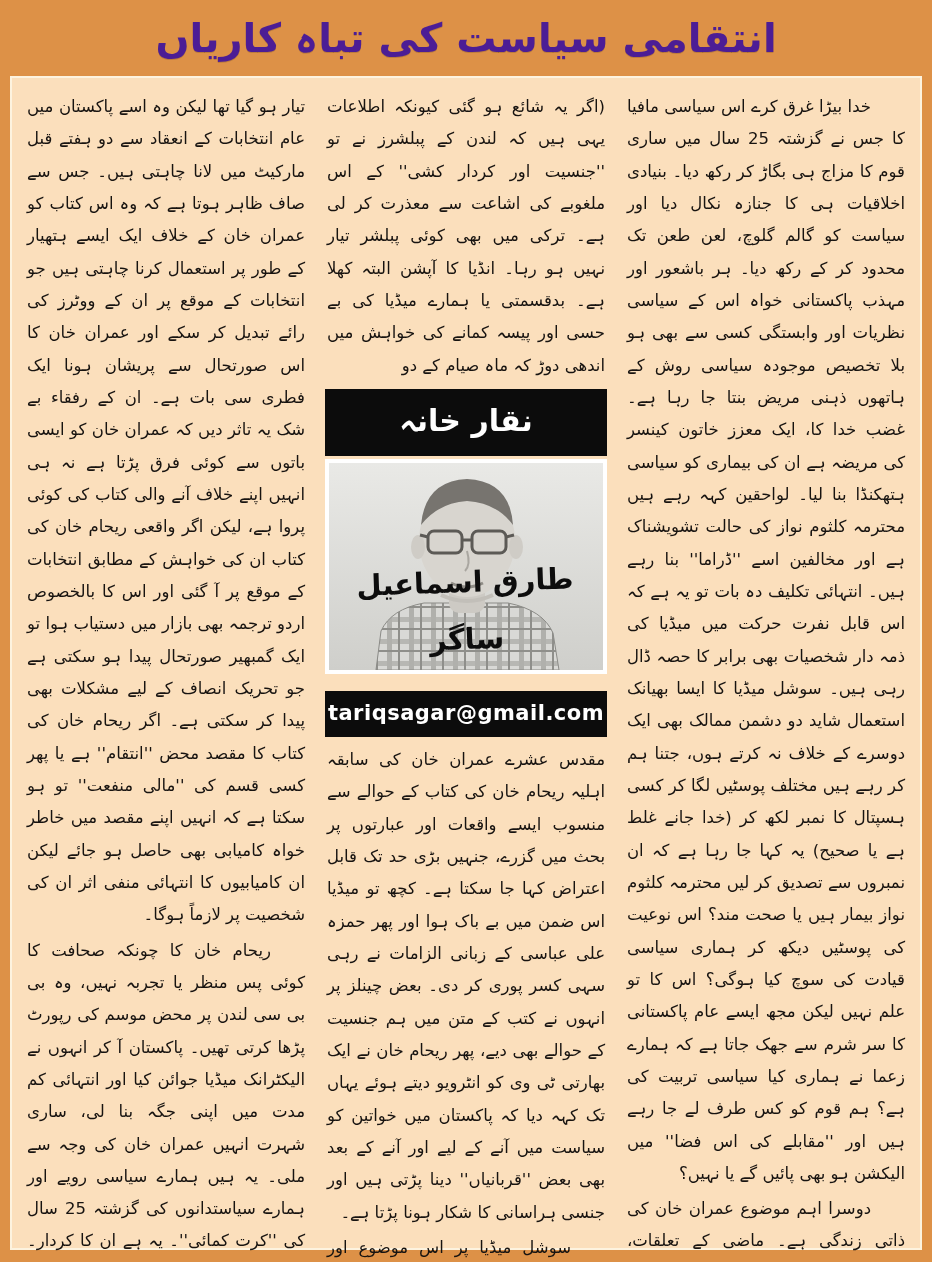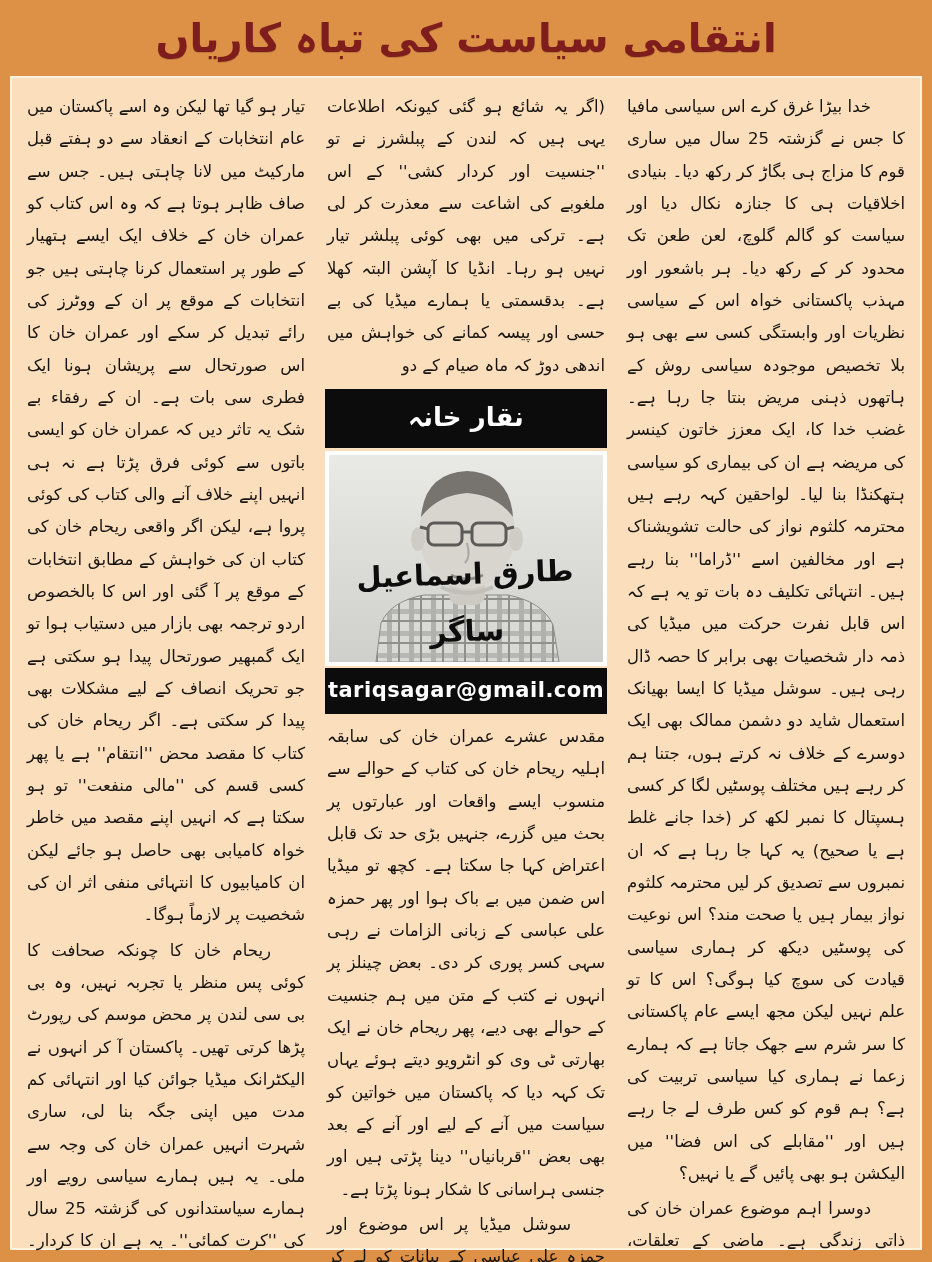--- a/index.html
+++ b/index.html
@@ -8,21 +8,21 @@
     background:#DD9147;
     font-family:"DejaVu Sans",sans-serif;
     position:relative;
     overflow:hidden;
   }
   .header{
     height:76px;
     display:flex;align-items:center;justify-content:center;
   }
   .page-title{
-    color:#7f1d1d;
+    color:#4c1d95;
     font-size:40px;
     font-weight:bold;
     letter-spacing:1px;
     text-shadow:0 1px 0 rgba(0,0,0,.15);
   }
   .body-area{
     position:absolute;
     top:76px;left:10px;right:10px;bottom:12px;
     background:#FBDFBC;
     border:2px solid #FDF3DF;
@@ -48,28 +48,28 @@
   .figure-block{
     margin:7px 1px 7px 1px;
   }
   .band{
     background:#0c0c0c;
     color:#ffffff;
     text-align:center;
     font-weight:bold;
   }
   .band.title-band{
-    font-size:26px;
+    font-size:30px;
     padding:3px 0 5px 0;
     margin-bottom:3px;
   }
   .band.email-band{
     font-size:21px;
     padding:2px 0 3px 0;
-    margin-top:2px;
+    margin-top:17px;
     letter-spacing:.5px;
     direction:ltr;
   }
   .photo{
     background:#ffffff;
     padding:4px;
     position:relative;
   }
   .photo svg{display:block;width:100%;height:207px;}
   .signature{

